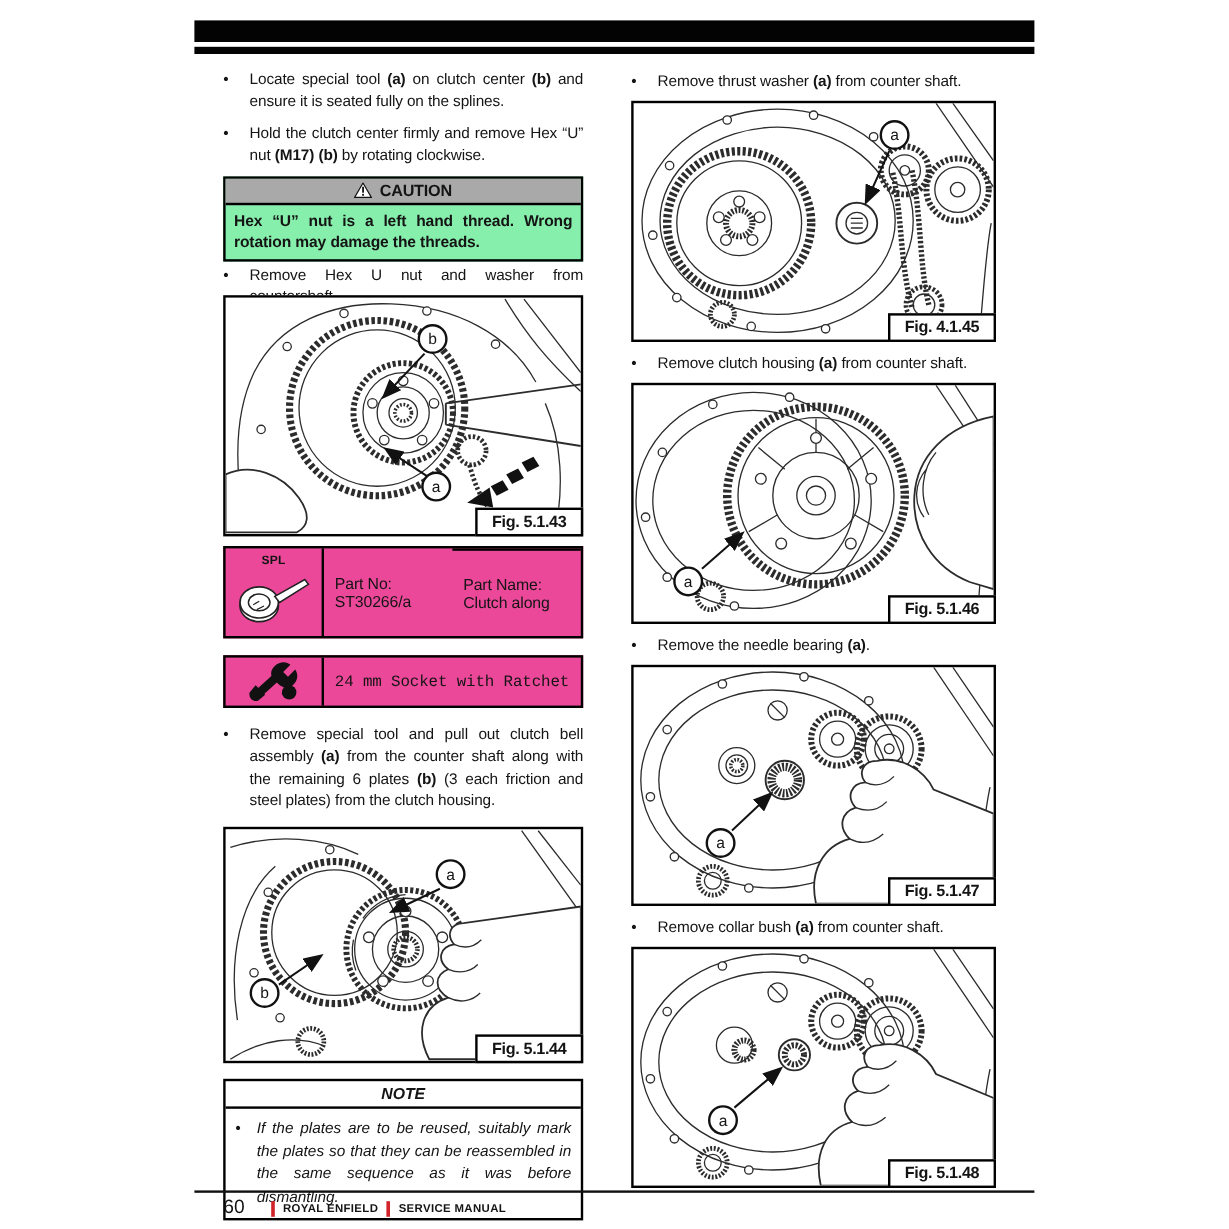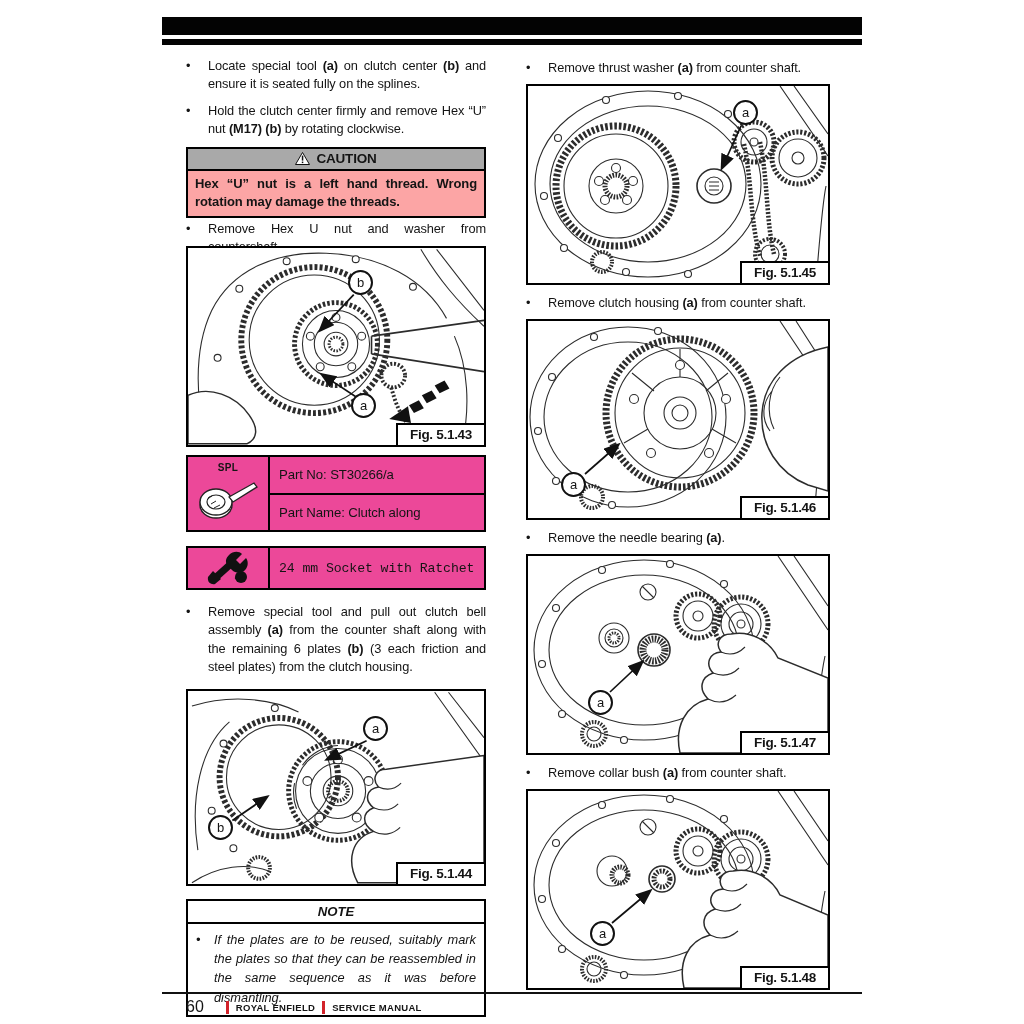--- a/index.html
+++ b/index.html
@@ -13,38 +13,38 @@
   .bar1{left:162px;top:17px;width:700px;height:18px;background:#030303;}
   .bar2{left:162px;top:39px;width:700px;height:6px;background:#030303;}
 
   
   .bullet{display:flex;font-size:12.8px;line-height:1.44;letter-spacing:-0.1px;}
   .bullet .dot{width:22px;flex:none;}
   .bullet .btext{flex:1;text-align:justify;}
   .b{font-weight:bold;}
 
   
-  .caution{left:186px;top:147px;width:300px;border:2px solid #000;box-sizing:border-box;background:#fca5a5;}
+  .caution{left:186px;top:147px;width:300px;border:2px solid #000;box-sizing:border-box;background:#86efac;}
   .caution-head{background:#a9a9a9;border-bottom:2px solid #000;display:flex;align-items:center;justify-content:center;gap:6px;padding:2px 0 3px;}
   .caution-head .ttl{font-weight:bold;font-size:13.5px;letter-spacing:-0.2px;}
   .caution-body{padding:4px 7px 6px;font-weight:bold;font-size:13px;line-height:1.35;text-align:justify;letter-spacing:-0.1px;}
 
   
   .note{left:186px;top:899px;width:300px;border:2px solid #000;box-sizing:border-box;background:#fff;}
   .note-head{text-align:center;font-weight:bold;font-style:italic;font-size:13.2px;padding:3px 0;border-bottom:2px solid #000;}
   .note-body{display:flex;padding:6px 8px 8px;font-style:italic;font-size:12.8px;line-height:1.5;}
   .note-body .dot{width:18px;flex:none;}
   .note-body .btext{flex:1;text-align:justify;}
 
   
   .spec-table{border:2px solid #000;box-sizing:border-box;display:flex;background:#ec4899;}
   .spec-left{width:80px;border-right:2px solid #000;display:flex;flex-direction:column;align-items:center;justify-content:flex-start;padding-top:5px;}
   .spec-left.center{justify-content:center;padding-top:0;}
   .spec-tag{font-weight:bold;font-size:10px;letter-spacing:0.3px;}
-  .spec-right{flex:1;display:flex;flex-direction:column;}
+  .spec-right{flex:1;display:flex;}
   .spec-row{flex:1;display:flex;align-items:center;padding-left:9px;font-size:13.2px;letter-spacing:-0.1px;}
   .spec-row + .spec-row{border-top:2px solid #000;}
 
   
   .fig{border:2px solid #000;box-sizing:border-box;background:#fff;overflow:visible;}
   .fig svg{display:block;width:100%;height:100%;}
   .fig-caption{position:absolute;right:-2px;bottom:-2px;border:2px solid #000;background:#fff;
     padding:2px 12px 3px;font-size:13.5px;font-weight:bold;letter-spacing:-0.3px;}
   .callout{position:absolute;width:25px;height:25px;border:2px solid #111;border-radius:50%;
     background:#fff;display:flex;align-items:center;justify-content:center;font-size:13px;box-sizing:border-box;z-index:3;}
@@ -278,21 +278,21 @@
     <circle class="bolt" cx="16" cy="110" r="3.5"></circle>
       <circle class="bolt" cx="36" cy="162" r="3.5"></circle>
     <circle class="bolt" cx="98" cy="186" r="3.5"></circle>
       <circle class="bolt" cx="160" cy="188" r="3.5"></circle>
     <circle class="gear" cx="74" cy="176" r="10" stroke-width="4" stroke-dasharray="1.6 1.4"></circle>
     <line class="arrow" x1="213" y1="40" x2="194" y2="82" marker-end="url(#ah45)"></line>
   </svg>
   <div class="callout" style="left:205px;top:14px;">
       <span>a</span>
     </div>
-  <div class="fig-caption">Fig. 5.1.45</div>
+  <div class="fig-caption">Fig. 4.1.45</div>
 </div>
 
 <div class="abs bullet" style="left:526px;top:294px;width:304px;">
   <span class="dot">•</span>
   <span class="btext"><span>Remove clutch housing </span><span class="b">(a)</span><span> from counter shaft.</span></span>
 </div>
 
 <div class="abs fig" style="left:526px;top:319px;width:304px;height:201px;">
   <svg viewBox="0 0 300 197">
     <defs>

